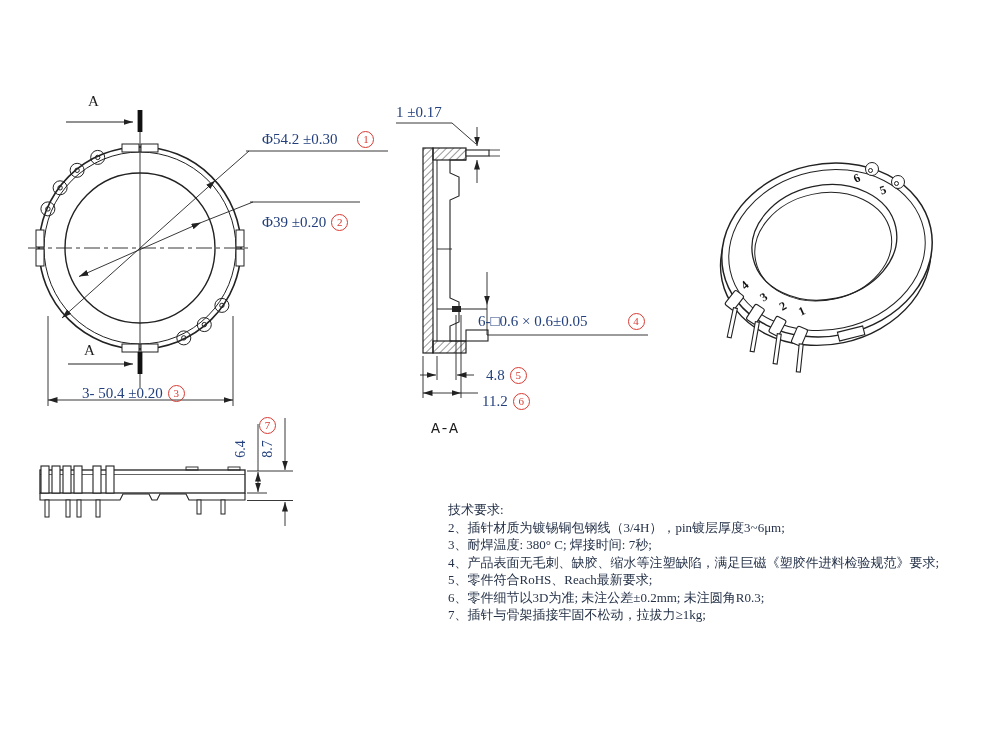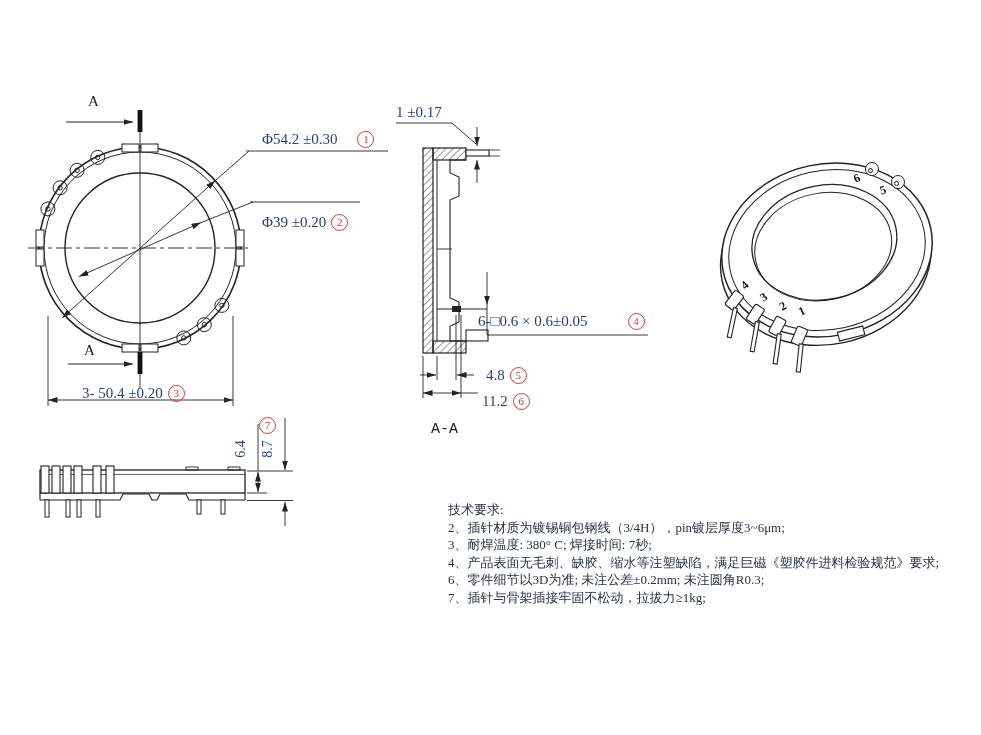--- a/index.html
+++ b/index.html
@@ -261,17 +261,18 @@
 <div class="pin-num" style="left:780px;top:299px;transform:rotate(-30deg);">2</div>
 <div class="pin-num" style="left:799px;top:304px;transform:rotate(-25deg);">1</div>
 <div class="pin-num" style="left:854px;top:171px;transform:rotate(-25deg);">6</div>
 <div class="pin-num" style="left:880px;top:183px;transform:rotate(-20deg);">5</div>
 
 <div id="tech">
   <div class="t-line">技术要求:</div>
   <div class="t-line">2、插针材质为镀锡铜包钢线（3/4H），pin镀层厚度3~6μm;</div>
   <div class="t-line">3、耐焊温度: 380° C; 焊接时间: 7秒;</div>
   <div class="t-line">4、产品表面无毛刺、缺胶、缩水等注塑缺陷，满足巨磁《塑胶件进料检验规范》要求;</div>
+  <div class="t-line">5、零件符合RoHS、Reach最新要求;</div>
   <div class="t-line">6、零件细节以3D为准; 未注公差±0.2mm; 未注圆角R0.3;</div>
   <div class="t-line">7、插针与骨架插接牢固不松动，拉拔力≥1kg;</div>
 </div>
 
 </div>
 
 </body></html>

